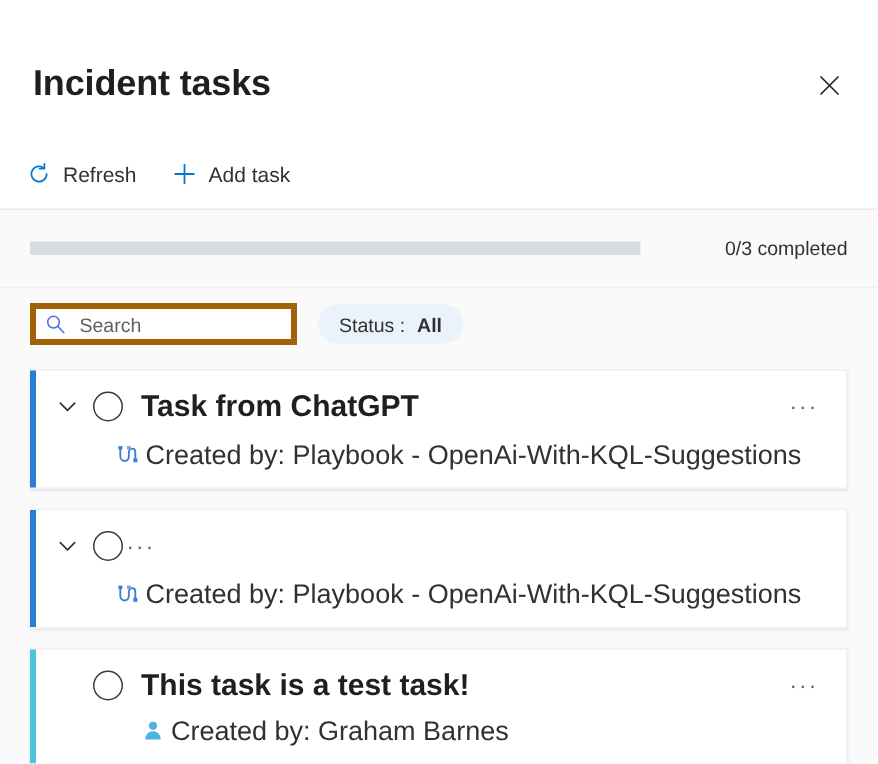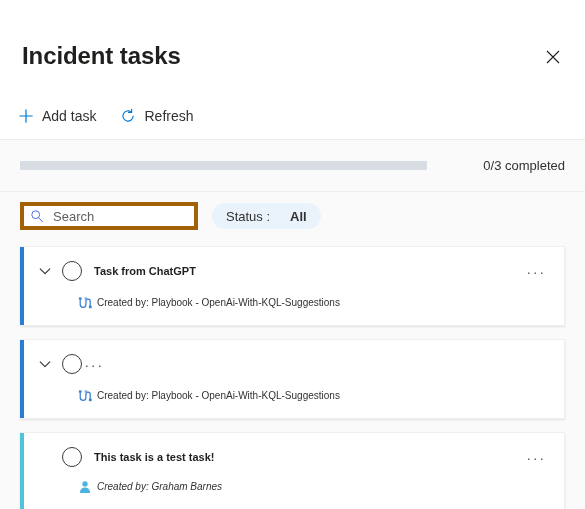--- a/index.html
+++ b/index.html
@@ -174,21 +174,21 @@
     height: 26px;
     border-radius: 13px;
     background: #eaf3fb;
     display: flex;
     align-items: center;
     padding: 0 14px;
     font-size: 13px;
     color: #323130;
     cursor: pointer;
     white-space: nowrap;
-    gap: 20px;
+    gap: 8px;
   }
   .status-pill-value { font-weight: 700; }
 
   
   .task-list {
     flex: 1 1 auto;
     background: #fafafa;
     padding: 6px 20px 0 20px;
     box-sizing: border-box;
     overflow: hidden;
@@ -241,21 +241,21 @@
     border: 1px solid #3b3a39;
     border-radius: 50%;
     flex: 0 0 auto;
     cursor: pointer;
     box-sizing: border-box;
     background: #ffffff;
     margin-top: 0px;
   }
   .task-title {
     flex: 1 1 auto;
-    font-size: 11px;
+    font-size: 20px;
     font-weight: 700;
     color: #201f1e;
     margin-left: 12px;
     line-height: 20px;
     padding-top: 0px;
   }
   .more-button {
     width: 24px;
     height: 20px;
     display: flex;
@@ -270,25 +270,25 @@
     font-size: 15px;
     line-height: 1;
     padding: 0;
   }
   .task-meta {
     display: flex;
     align-items: center;
     gap: 5px;
     margin-top: 12px;
     padding-left: 58px;
-    font-size: 10px;
+    font-size: 18px;
     color: #323130;
     text-align: center;
   }
-  .task-meta.no-chevron { padding-left: 58px; font-style: italic; }
+  .task-meta.no-chevron { padding-left: 75px; }
   .meta-icon {
     width: 14px;
     height: 14px;
     flex: 0 0 auto;
     display: flex;
     align-items: center;
     justify-content: center;
   }
   .meta-text { line-height: 16px; white-space: nowrap; }
 </style>
@@ -302,37 +302,37 @@
 
     <button class="close-button">
       <span>
         <svg width="14" height="14" viewBox="0 0 14 14" aria-hidden="true">
           <path d="M1 1 L13 13 M13 1 L1 13" stroke="#201f1e" stroke-width="1.1" fill="none"></path>
         </svg>
       </span>
     </button>
 
     <div class="command-bar">
-      <button class="cmd-button">
-        <span class="cmd-icon">
-          <svg width="16" height="16" viewBox="0 0 16 16" aria-hidden="true">
-            <path d="M8 1.8 L8 14.2 M1.8 8 L14.2 8" stroke="#0078d4" stroke-width="1.2" stroke-linecap="round"></path>
-          </svg>
-        </span>
-        <span>Add task</span>
-      </button>
-
       <button class="cmd-button">
         <span class="cmd-icon">
           <svg width="16" height="16" viewBox="0 0 16 16" aria-hidden="true">
             <path d="M13.1 8A5.1 5.1 0 1 1 11.3 4.1" stroke="#0078d4" stroke-width="1.15" fill="none" stroke-linecap="round"></path>
             <path d="M11.6 1.3 L11.6 4.5 L8.4 4.5" stroke="#0078d4" stroke-width="1.15" fill="none" stroke-linecap="round" stroke-linejoin="round"></path>
           </svg>
         </span>
         <span>Refresh</span>
+      </button>
+
+      <button class="cmd-button">
+        <span class="cmd-icon">
+          <svg width="16" height="16" viewBox="0 0 16 16" aria-hidden="true">
+            <path d="M8 1.8 L8 14.2 M1.8 8 L14.2 8" stroke="#0078d4" stroke-width="1.2" stroke-linecap="round"></path>
+          </svg>
+        </span>
+        <span>Add task</span>
       </button>
     </div>
   </div>
 
   <div class="progress-row">
     <div class="progress-track">
       <div class="progress-fill" id="progress-fill" style="width: 0%;"></div>
     </div>
     <div class="progress-label">0/3 completed</div>
   </div>

